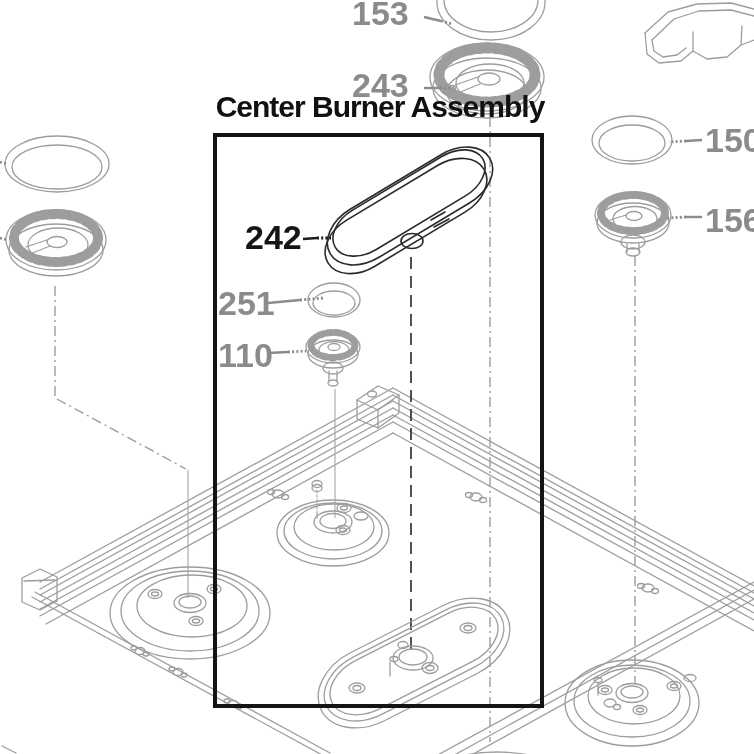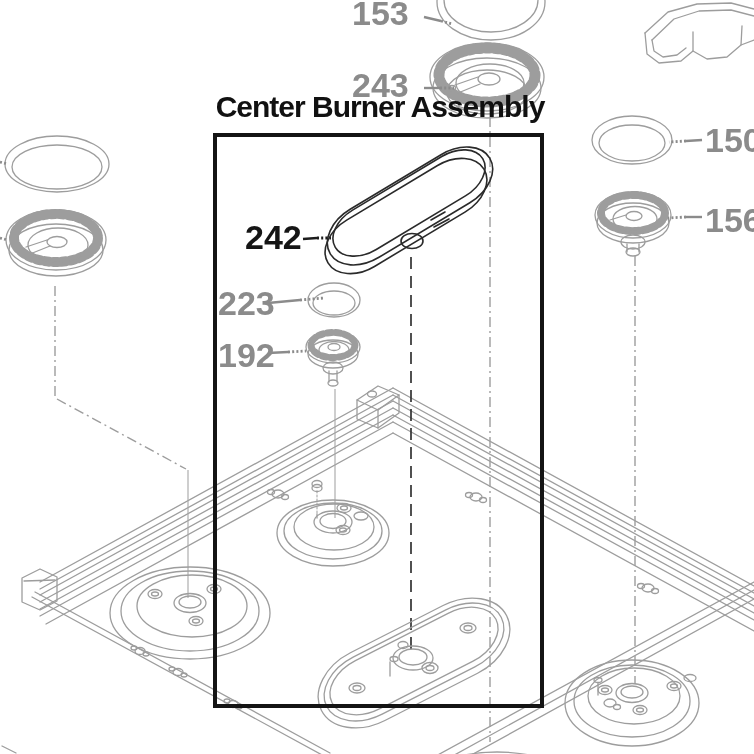--- a/index.html
+++ b/index.html
@@ -276,18 +276,18 @@
   </g>
 </svg>
 
 <div id="assembly-box"></div>
 
 <div id="diagram-title">Center Burner Assembly</div>
 
 <div class="plabel" style="left:352px;top:-4px">153</div>
 <div class="plabel" style="left:352px;top:68px">243</div>
 <div class="plabel dark" style="left:245px;top:220px">242</div>
-<div class="plabel" style="left:218px;top:286px">223</div>
-<div class="plabel" style="left:218px;top:338px">192</div>
+<div class="plabel" style="left:218px;top:286px">251</div>
+<div class="plabel" style="left:218px;top:338px">110</div>
 <div class="plabel" style="left:705px;top:123px">150</div>
 <div class="plabel" style="left:705px;top:203px">156</div>
 
 </div>
 
 </body></html>

